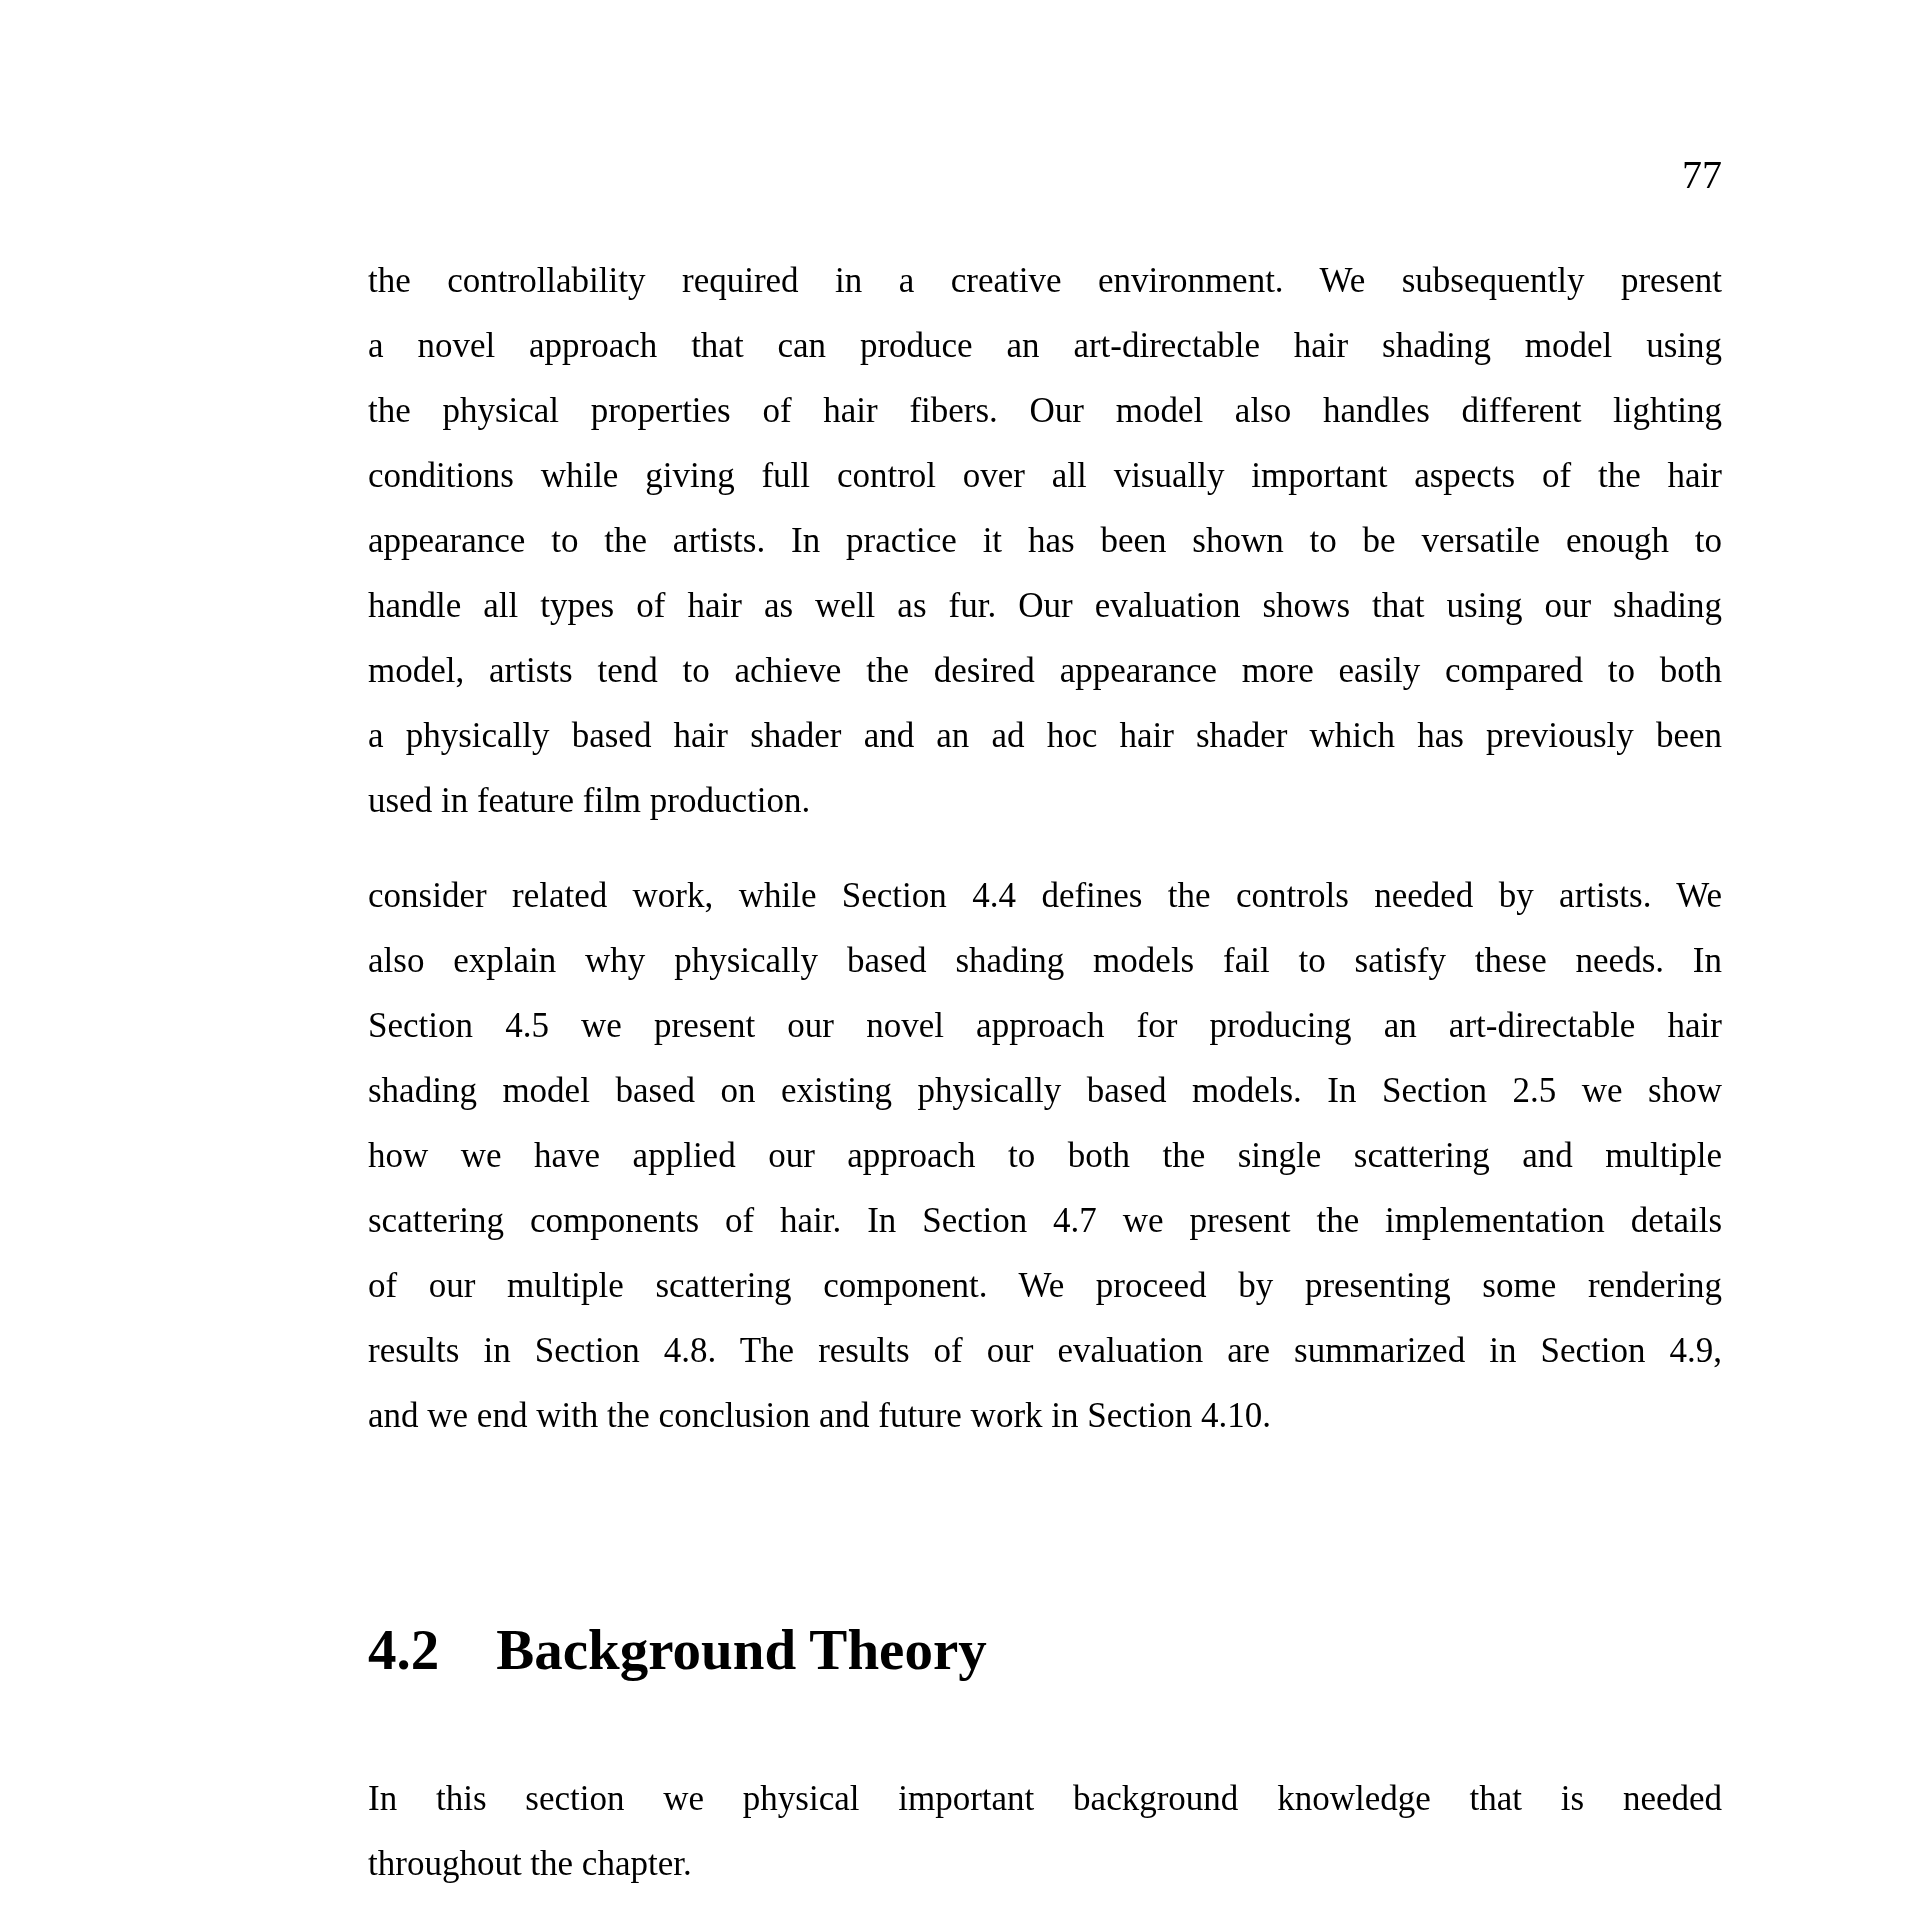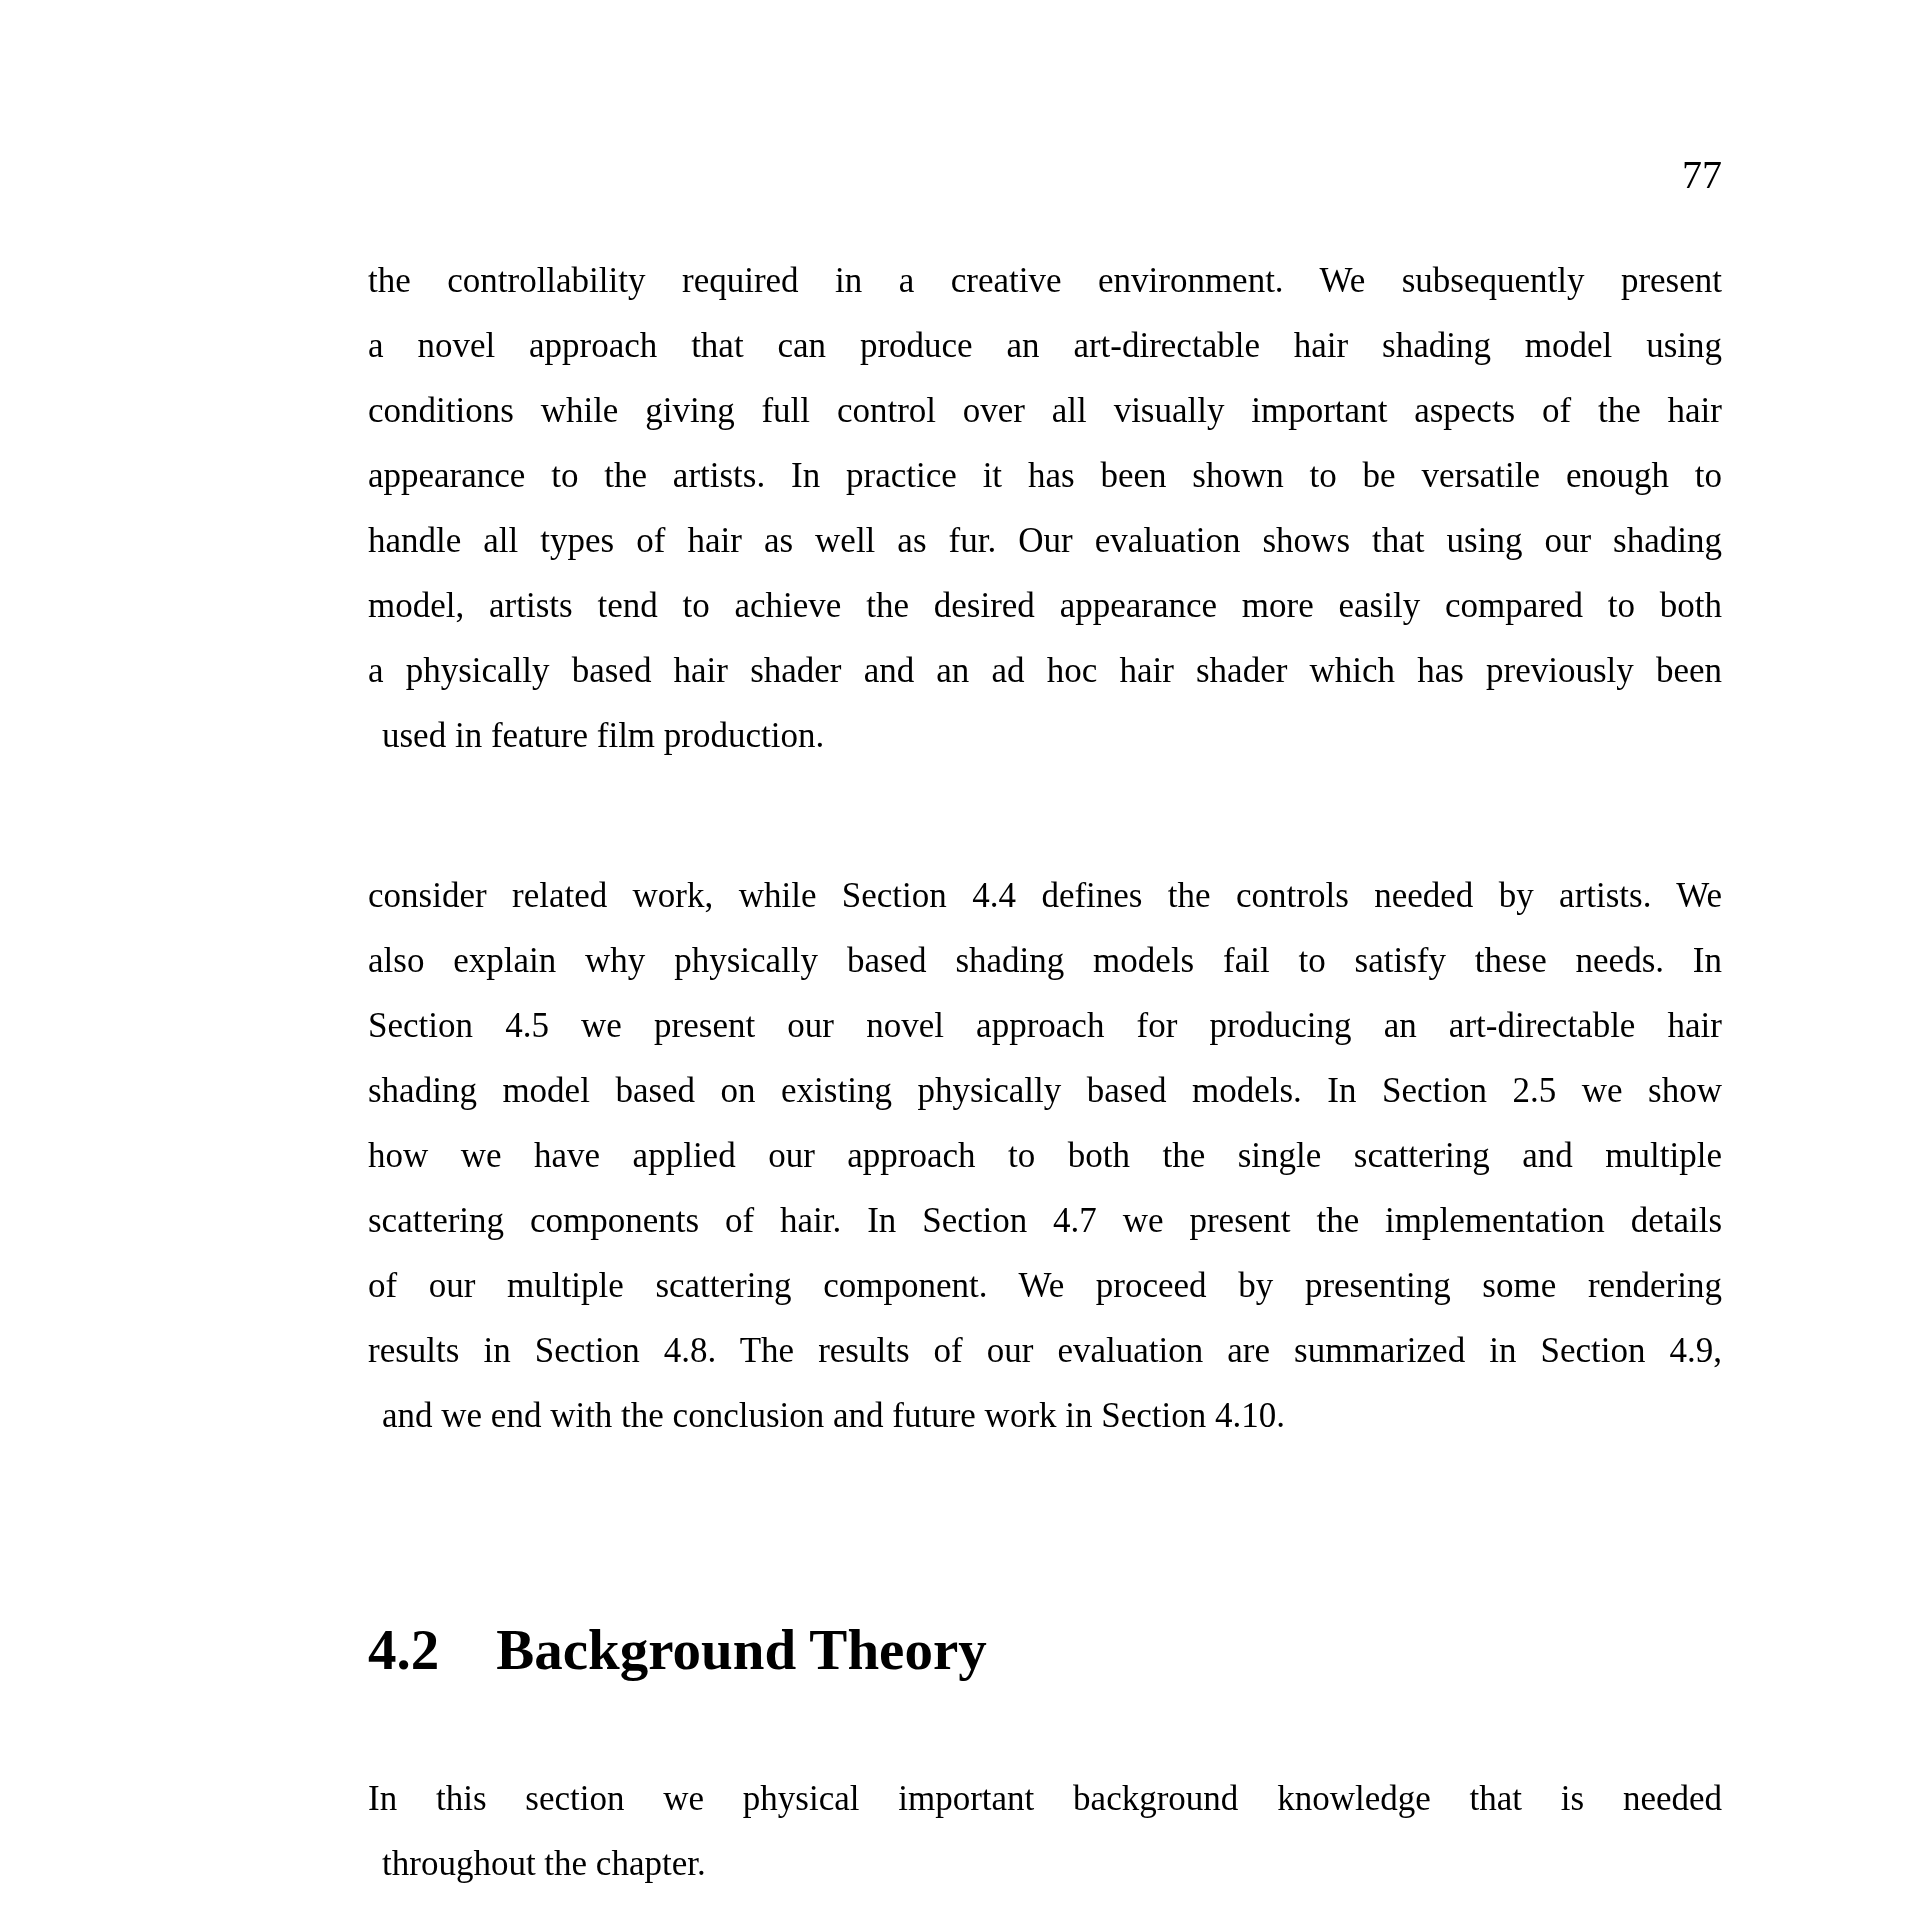--- a/index.html
+++ b/index.html
@@ -32,21 +32,20 @@
   }
   .jline {
     height: 65px;
     line-height: 65px;
     text-align: justify;
     text-align-last: justify;
     white-space: normal;
   }
   .jline.endpar {
     text-align-last: left;
-    margin-left: 14px;
   }
   .heading {
     position: absolute;
     left: 368px;
     width: 1354px;
     font-weight: bold;
     white-space: nowrap;
   }
   .heading.sec {
     top: 1613px;
@@ -61,20 +60,21 @@
 </head>
 <body>
 
 <div id="page">
 
   <div class="pageno">77</div>
 
   <div id="p1" class="para">
     <div class="jline">the controllability required in a creative environment. We subsequently present</div>
     <div class="jline">a novel approach that can produce an art-directable hair shading model using</div>
+    <div class="jline">the physical properties of hair fibers. Our model also handles different lighting</div>
     <div class="jline">conditions while giving full control over all visually important aspects of the hair</div>
     <div class="jline">appearance to the artists. In practice it has been shown to be versatile enough to</div>
     <div class="jline">handle all types of hair as well as fur. Our evaluation shows that using our shading</div>
     <div class="jline">model, artists tend to achieve the desired appearance more easily compared to both</div>
     <div class="jline">a physically based hair shader and an ad hoc hair shader which has previously been</div>
     <div class="jline endpar">used in feature film production.</div>
   </div>
 
   <div id="p2" class="para">
     <div class="jline">consider related work, while Section 4.4 defines the controls needed by artists. We</div>

